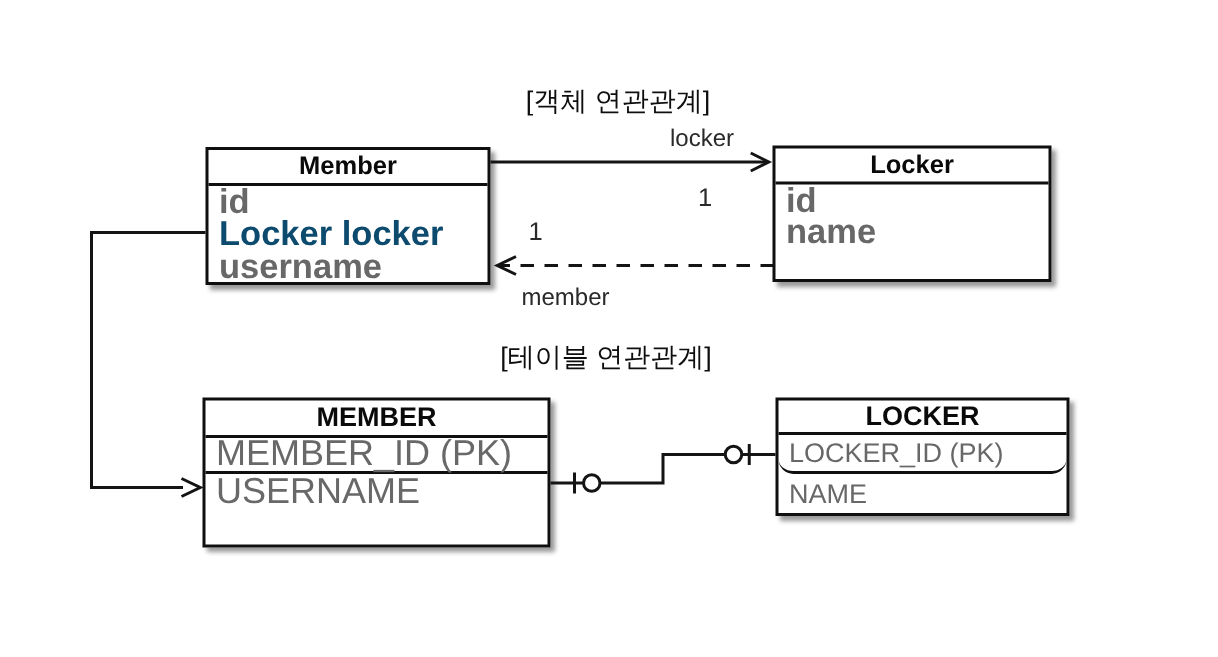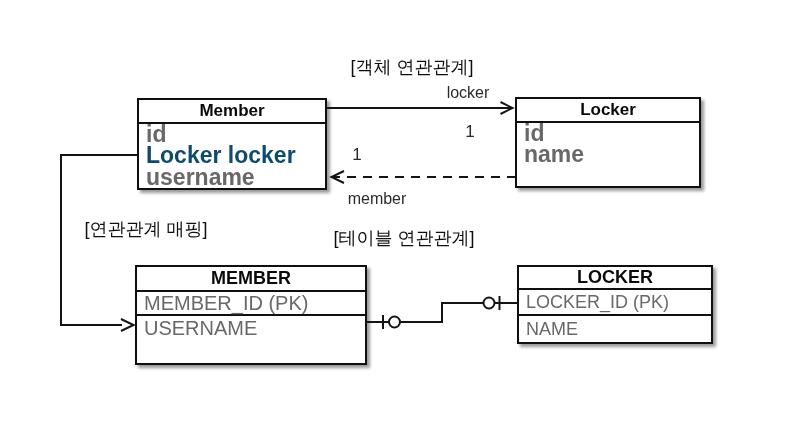--- a/index.html
+++ b/index.html
@@ -56,23 +56,23 @@
   
   #member-class { left: 137px; top: 98px;  width: 190px; height: 92px; }
   #locker-class { left: 515px; top: 97px;  width: 186px; height: 91px; }
   .class-box .box-title { height: 22px; font-size: 17px; }
   .class-box .row { height: 21.3px; font-size: 23px; font-weight: bold; }
   
   #member-table { left: 135px; top: 265px; width: 232px; height: 100px; }
   #locker-table { left: 517px; top: 265px; width: 196px; height: 79px; }
   .table-box .box-title { font-size: 18px; }
   #member-table .box-title { height: 23px; }
-  #member-table .row { height: 24.3px; font-size: 20px; }
+  #member-table .row { height: 24.3px; font-size: 24px; }
   #locker-table .box-title { height: 21px; }
-  #locker-table .row { height: 26px; font-size: 18px; }
+  #locker-table .row { height: 26px; font-size: 18px; border-radius: 10px; }
   
   .lbl {
     position: absolute;
     z-index: 4;
     white-space: nowrap;
     color: #161616;
     text-align: center;
   }
   .lbl.kr { font-size: 18px; color: #0e0e0e; }
   .lbl.en { font-size: 16px; color: #2a2a2a; }
@@ -131,17 +131,16 @@
   <div class="lbl kr" style="left:322px; top:55px; width:180px;">[객체 연관관계]</div>
 
   <div class="lbl en" style="left:438px; top:84px; width:60px;">locker</div>
 
   <div class="lbl num" style="left:460px; top:122px; width:20px;">1</div>
 
   <div class="lbl num" style="left:347px; top:145px; width:20px;">1</div>
 
   <div class="lbl en" style="left:336px; top:190px; width:82px;">member</div>
 
-  <div class="lbl kr" style="left:64px; top:217px; width:164px;">[연관관계 매핑]</div>
 
   <div class="lbl kr" style="left:314px; top:226px; width:180px;">[테이블 연관관계]</div>
 
 </div>
 
 </body></html>

